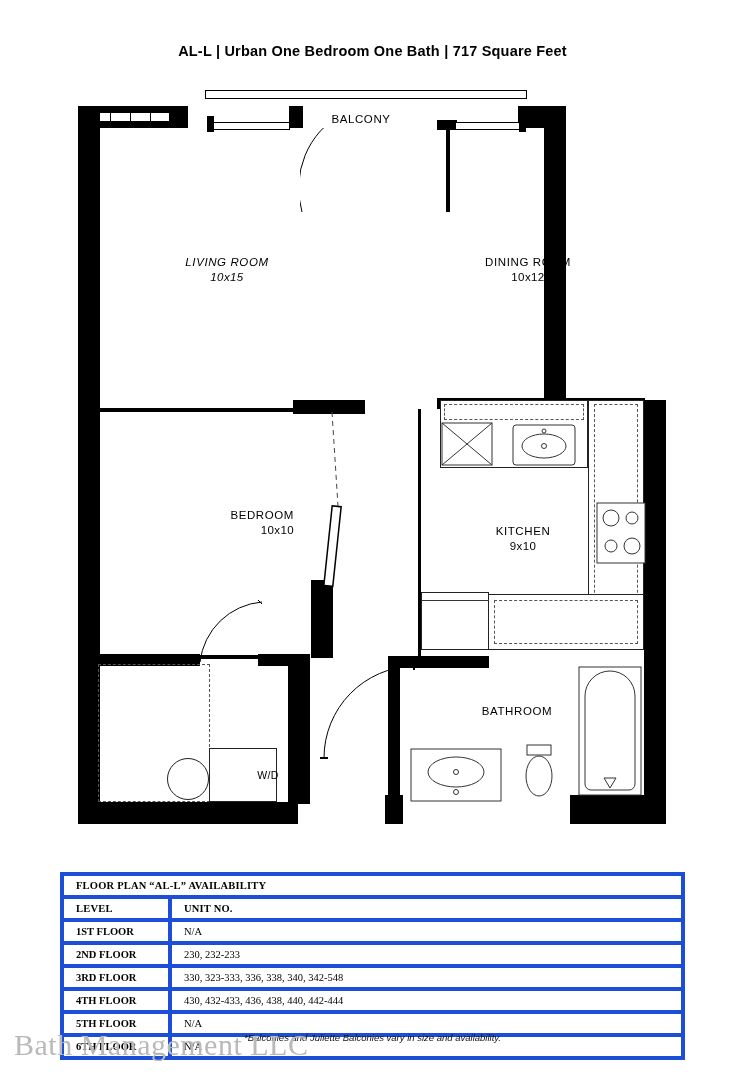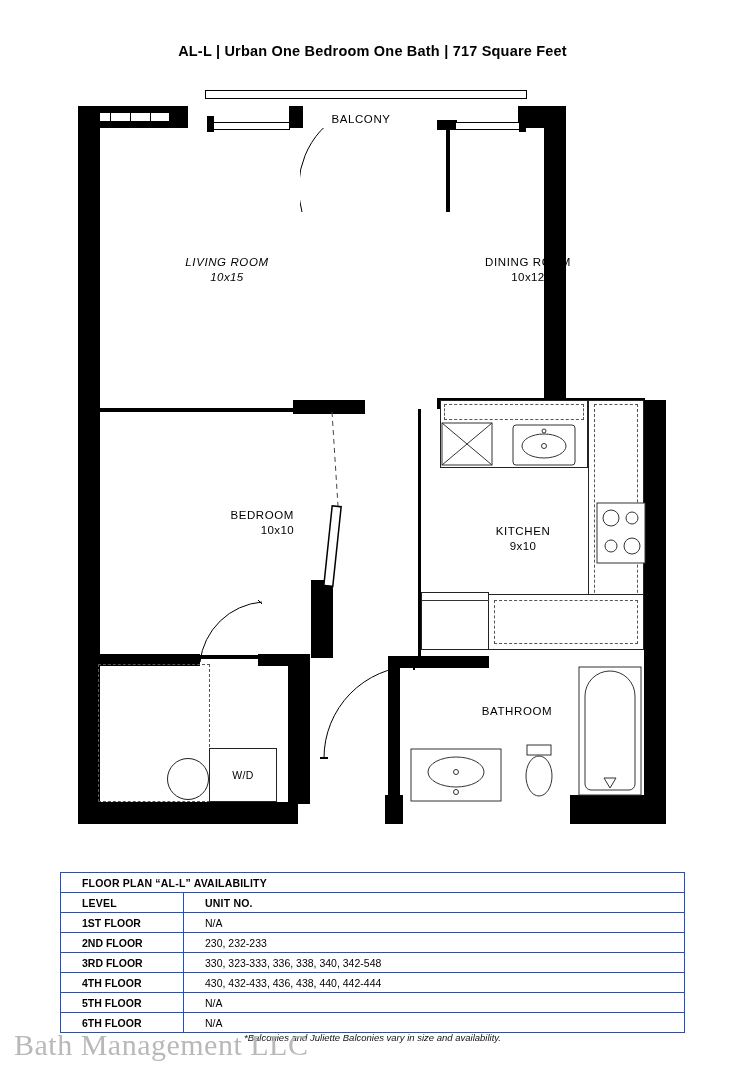--- a/index.html
+++ b/index.html
@@ -102,25 +102,26 @@
   #avail {
     position: absolute;
     left: 60px;
     top: 872px;
     width: 625px;
     border: 1px solid #000;
     border-collapse: collapse;
     font-size: 10.5px;
   }
   #avail td {
-    border: 1px solid #1d4ed8;
-    padding: 2px 21px;
+    border: 4px solid #1d4ed8;
+    padding: 2px 12px;
     height: 15px;
     vertical-align: middle;
     white-space: nowrap;
+    font-family: Liberation Serif, serif;
   }
   #avail .hdr {
     font-weight: bold;
     letter-spacing: 0.2px;
   }
   #avail .col-level {
     width: 80px;
     font-weight: bold;
   }
   #avail .val {
@@ -318,21 +319,21 @@
 
     <div class="room-label" style="left:440px; top:524px; width:166px;">
       <div>KITCHEN</div>
       <div class="dim">9x10</div>
     </div>
 
     <div class="room-label" style="left:434px; top:704px; width:166px;">
       <div>BATHROOM</div>
     </div>
 
-    <div class="small-label" style="left:209px; top:769px; width:68px;">
+    <div class="small-label" style="left:209px; top:769px; width:68px;padding-left:25px;">
       <span>W/D</span>
     </div>
 
   </div>
 
   <table id="avail">
     <tbody>
       <tr>
         <td class="hdr" colspan="2">FLOOR PLAN “AL-L” AVAILABILITY</td>
       </tr>

